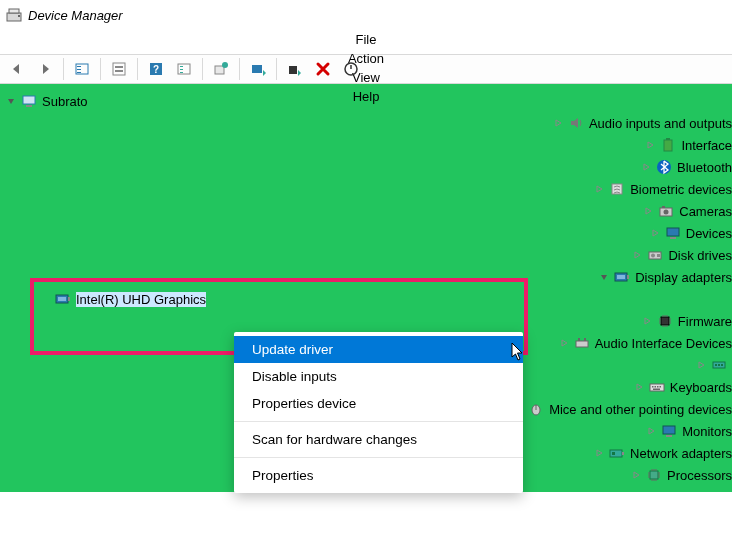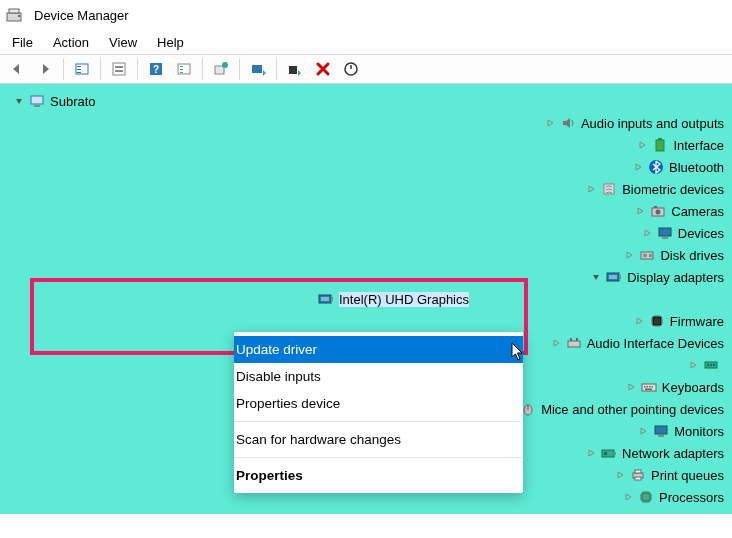--- a/index.html
+++ b/index.html
@@ -1,51 +1,51 @@
 <!DOCTYPE html>
 <html><head>
 <meta charset="utf-8">
 <style>
 * { box-sizing: border-box; margin: 0; padding: 0; }
 body { font-family: "Segoe UI", Tahoma, sans-serif; font-size: 13px; background: #fff; color: #000; width: 732px; height: 538px; overflow: hidden; position: relative; }
 
 
-.titlebar { display: flex; align-items: center; height: 30px; padding: 0 6px; gap: 12px; }
+.titlebar { display: flex; align-items: center; height: 30px; padding: 0 6px; gap: 6px; font-style: italic; }
 .titlebar .ticon { width: 16px; height: 16px; display: flex; align-items: center; justify-content: center; }
 .titlebar .title { font-size: 13px; }
 
 
-.menubar { display: flex; height: 24px; align-items: center; padding: 0 2px; }
+.menubar { display: flex; height: 24px; align-items: center; padding: 0 2px; flex-direction: column; }
 .menubar .menu { padding: 2px 10px; cursor: default; }
 
 
 .toolbar { display: flex; align-items: center; height: 30px; border-top: 1px solid #d9d9d9; border-bottom: 1px solid #d9d9d9; padding: 0 4px; gap: 2px; background: #fdfdfd; }
 .tbtn { width: 26px; height: 26px; display: flex; align-items: center; justify-content: center; cursor: default; }
 .tsep { width: 1px; height: 22px; background: #d9d9d9; margin: 0 3px; }
 
 
-.tree { padding: 6px 8px; background: #5eead4; }
+.tree { padding: 6px 0; background: #22c55e; }
 .row { display: flex; align-items: center; height: 22px; white-space: nowrap; position: relative; }
 .expander { width: 14px; height: 14px; display: flex; align-items: center; justify-content: center; margin-right: 2px; color: #6a6a6a; cursor: default; }
 .ind0 { padding-left: 4px; }
 .ind1 { padding-left: 22px; justify-content: flex-end; }
-.ind2 { padding-left: 54px; justify-content: center; }
+.ind2 { padding-left: 54px; }
 .cicon { width: 18px; height: 18px; display: flex; align-items: center; justify-content: center; margin-right: 4px; }
 .label { cursor: default; }
 .selected .label { background: #cde8ff; }
 
 
 .highlight-box { position: absolute; border: 4px solid #ed1c68; left: 30px; top: 278px; width: 498px; height: 77px; pointer-events: none; z-index: 5; }
 
 
 .context-menu { position: absolute; left: 234px; top: 332px; width: 289px; background: #fff; box-shadow: 0 4px 14px rgba(0,0,0,0.25); padding: 4px 0; z-index: 6; border-radius: 2px; }
-.cmitem { padding: 6px 2px; font-size: 13.5px; cursor: default; }
+.cmitem { padding: 6px 18px; font-size: 13.5px; cursor: default; }
 .cmitem.highlighted { background: #0078d7; color: #fff; }
 .cmsep { height: 1px; background: #e4e4e4; margin: 4px 0; }
-.cmitem.bold { font-weight: 700; }
+.cmitem.bold { font-weight: 400; }
 
 
 .cursor { position: absolute; left: 511px; top: 342px; z-index: 10; pointer-events:none; }
 
 svg { display: block; }
 </style>
 </head>
 <body>
 
 <div class="titlebar">
@@ -399,35 +399,20 @@
     <span class="cicon">
         <svg width="16" height="16" viewBox="0 0 16 16">
           <rect x="1" y="5" width="12" height="7" fill="#3a9" stroke="#174"></rect>
           <rect x="13" y="7" width="2" height="3" fill="#888"></rect>
           <rect x="3" y="7" width="3" height="3" fill="#174"></rect>
         </svg>
       </span>
     <span class="label">Network adapters</span>
   </div>
 
-  <div class="row ind1">
-    <span class="expander">
-        <svg width="10" height="10" viewBox="0 0 10 10">
-          <path d="M3 2 L8 5 L3 8 Z" fill="none" stroke="#888"></path>
-        </svg>
-      </span>
-    <span class="cicon">
-        <svg width="16" height="16" viewBox="0 0 16 16">
-          <rect x="3" y="6" width="10" height="5" fill="#ccc" stroke="#666"></rect>
-          <rect x="5" y="3" width="6" height="3" fill="#fff" stroke="#666"></rect>
-          <rect x="5" y="10" width="6" height="3" fill="#fff" stroke="#666"></rect>
-        </svg>
-      </span>
-    <span class="label">Print queues</span>
-  </div>
 
   <div class="row ind1">
     <span class="expander">
         <svg width="10" height="10" viewBox="0 0 10 10">
           <path d="M3 2 L8 5 L3 8 Z" fill="none" stroke="#888"></path>
         </svg>
       </span>
     <span class="cicon">
         <svg width="16" height="16" viewBox="0 0 16 16">
           <rect x="4" y="4" width="8" height="8" fill="#4a8" stroke="#174"></rect>

